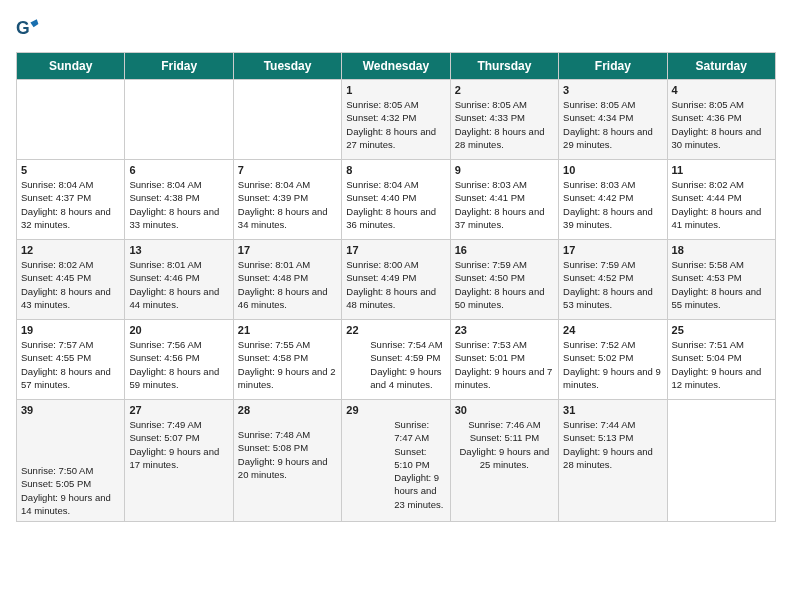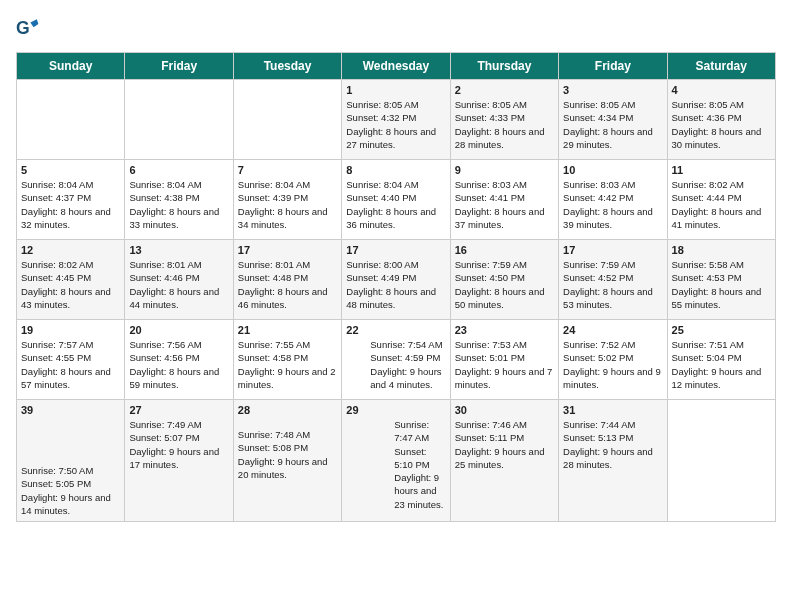--- a/index.html
+++ b/index.html
@@ -300,21 +300,21 @@
 Daylight: 9 hours and 20 minutes.</div>
         </td>
         <td>
           <div class="day-number">29</div>
           <div class="day-info" style="white-space: pre-line; margin-left: 48px;">Sunrise: 7:47 AM
 Sunset: 5:10 PM
 Daylight: 9 hours and 23 minutes.</div>
         </td>
         <td>
           <div class="day-number">30</div>
-          <div class="day-info" style="white-space: pre-line;">Sunrise: 7:46 AM
+          <div class="day-info" style="white-space: pre-line; text-align: center;">Sunrise: 7:46 AM
 Sunset: 5:11 PM
 Daylight: 9 hours and 25 minutes.</div>
         </td>
         <td>
           <div class="day-number">31</div>
           <div class="day-info" style="white-space: pre-line;">Sunrise: 7:44 AM
 Sunset: 5:13 PM
 Daylight: 9 hours and 28 minutes.</div>
         </td>
         <td class="empty-cell"></td>

